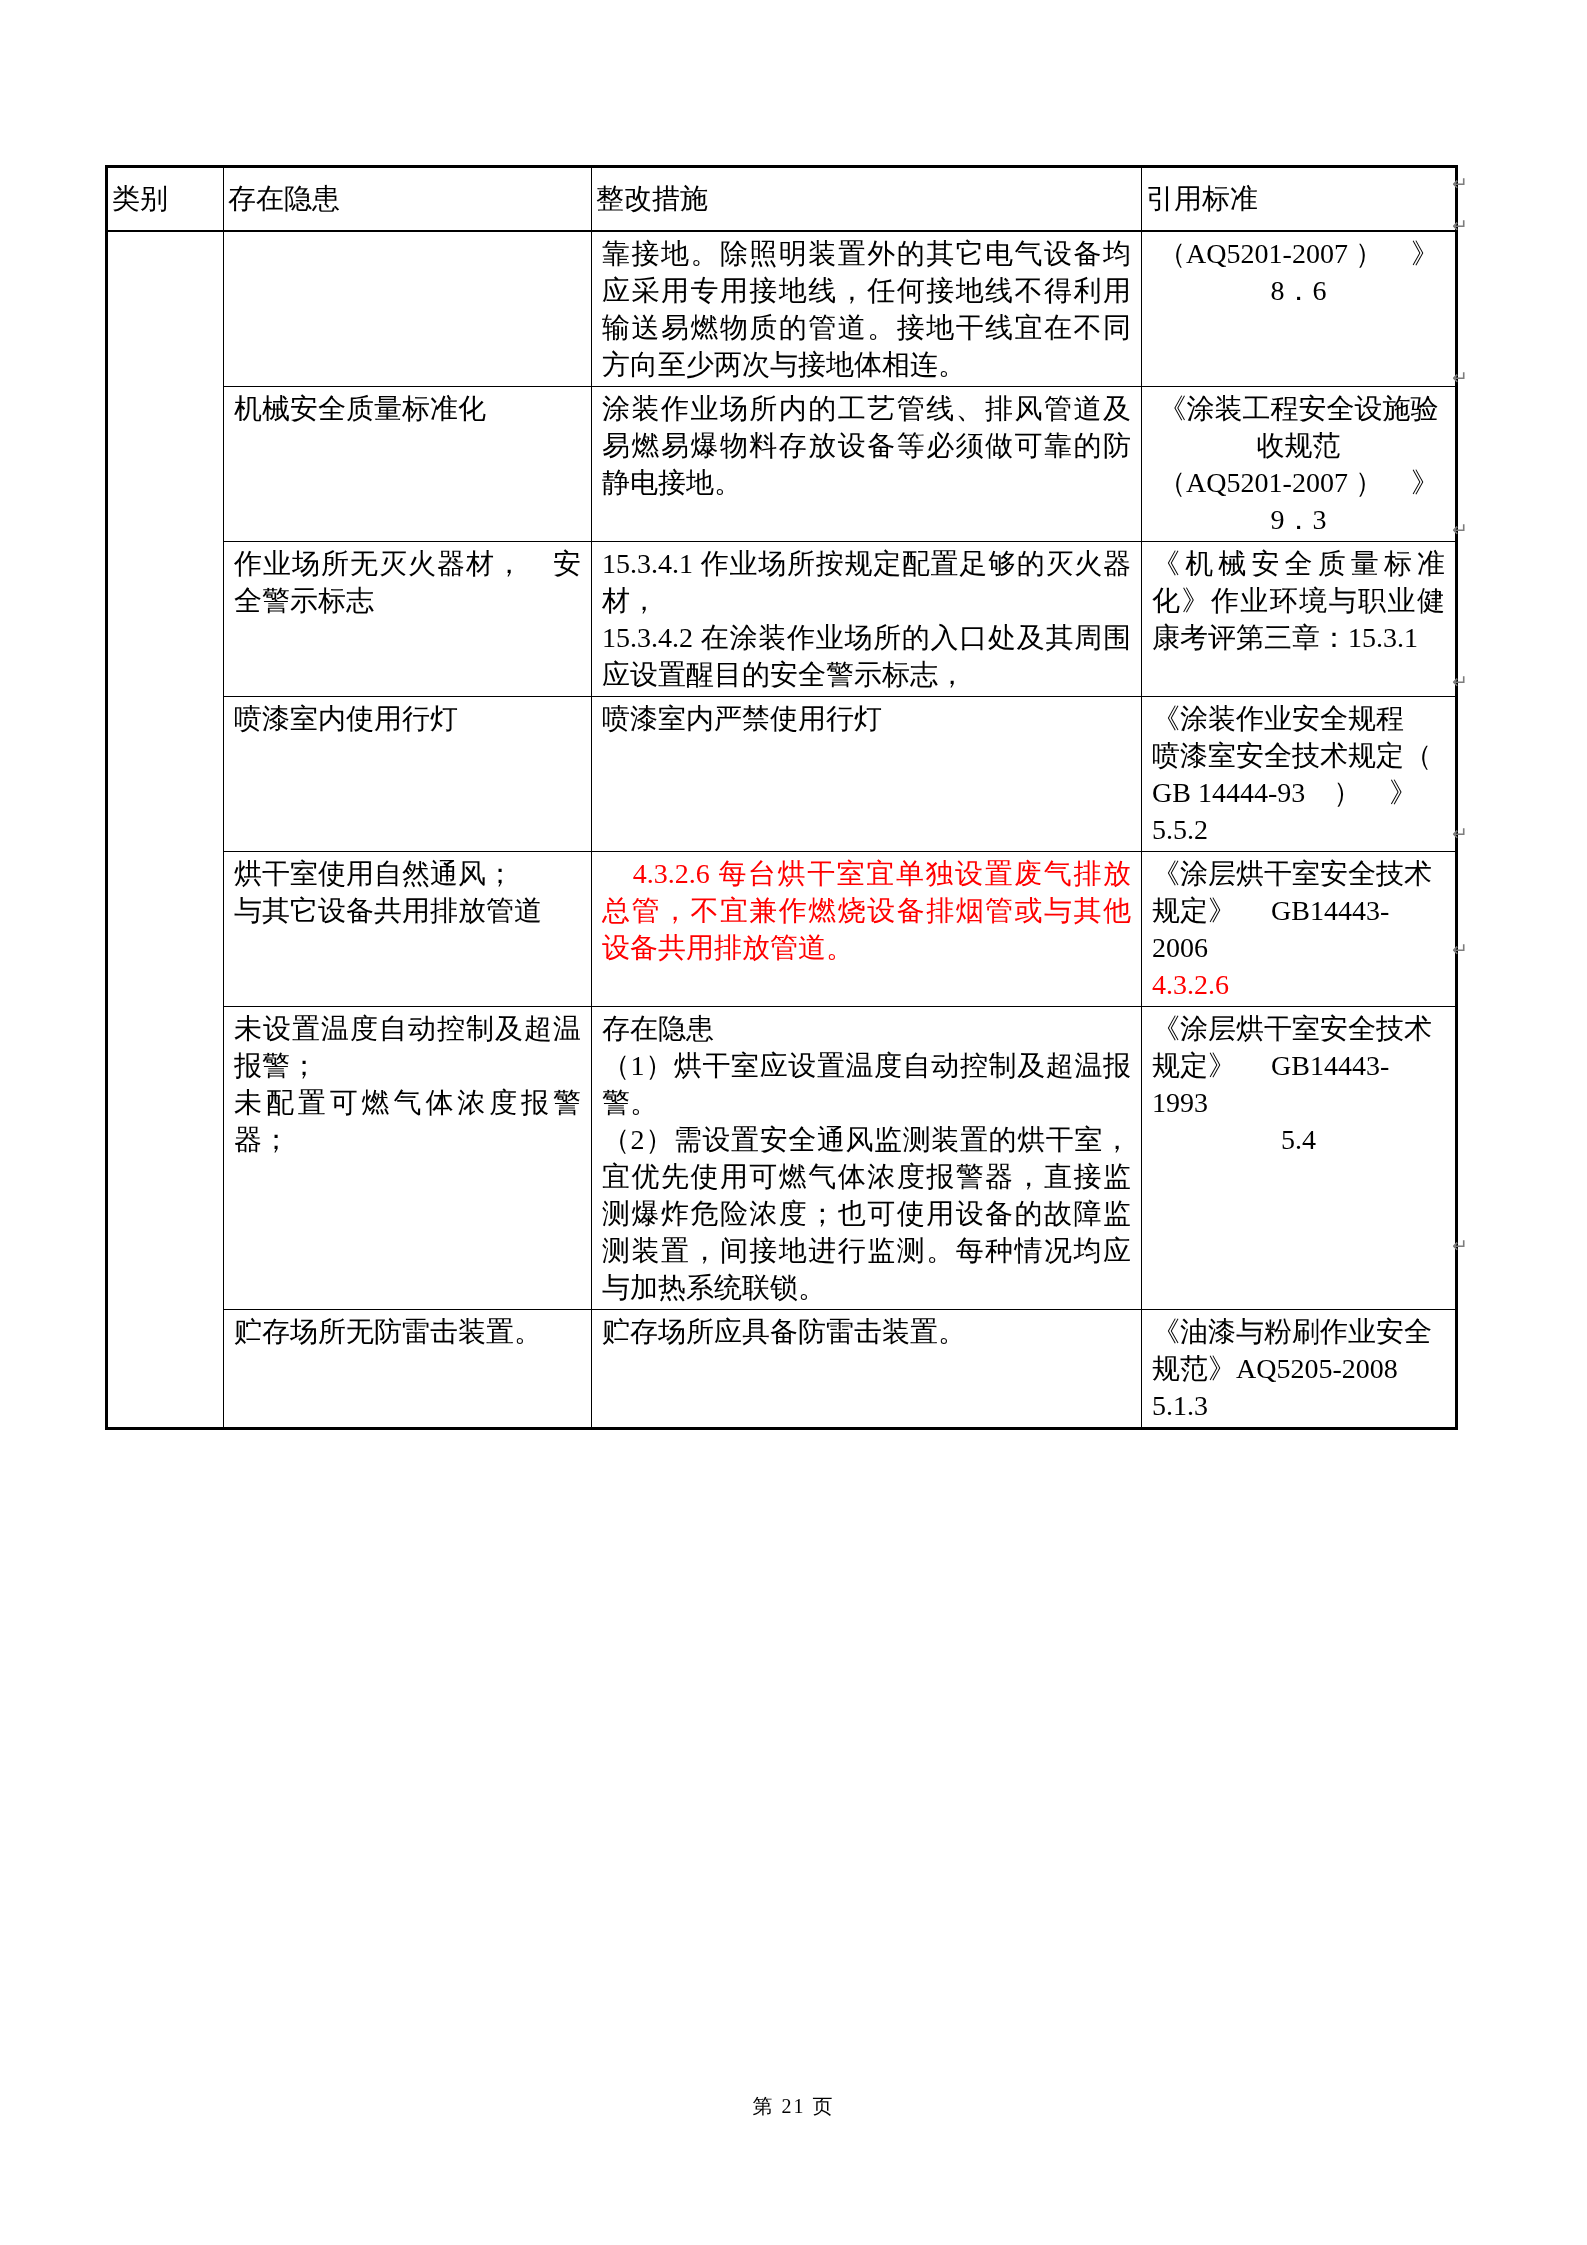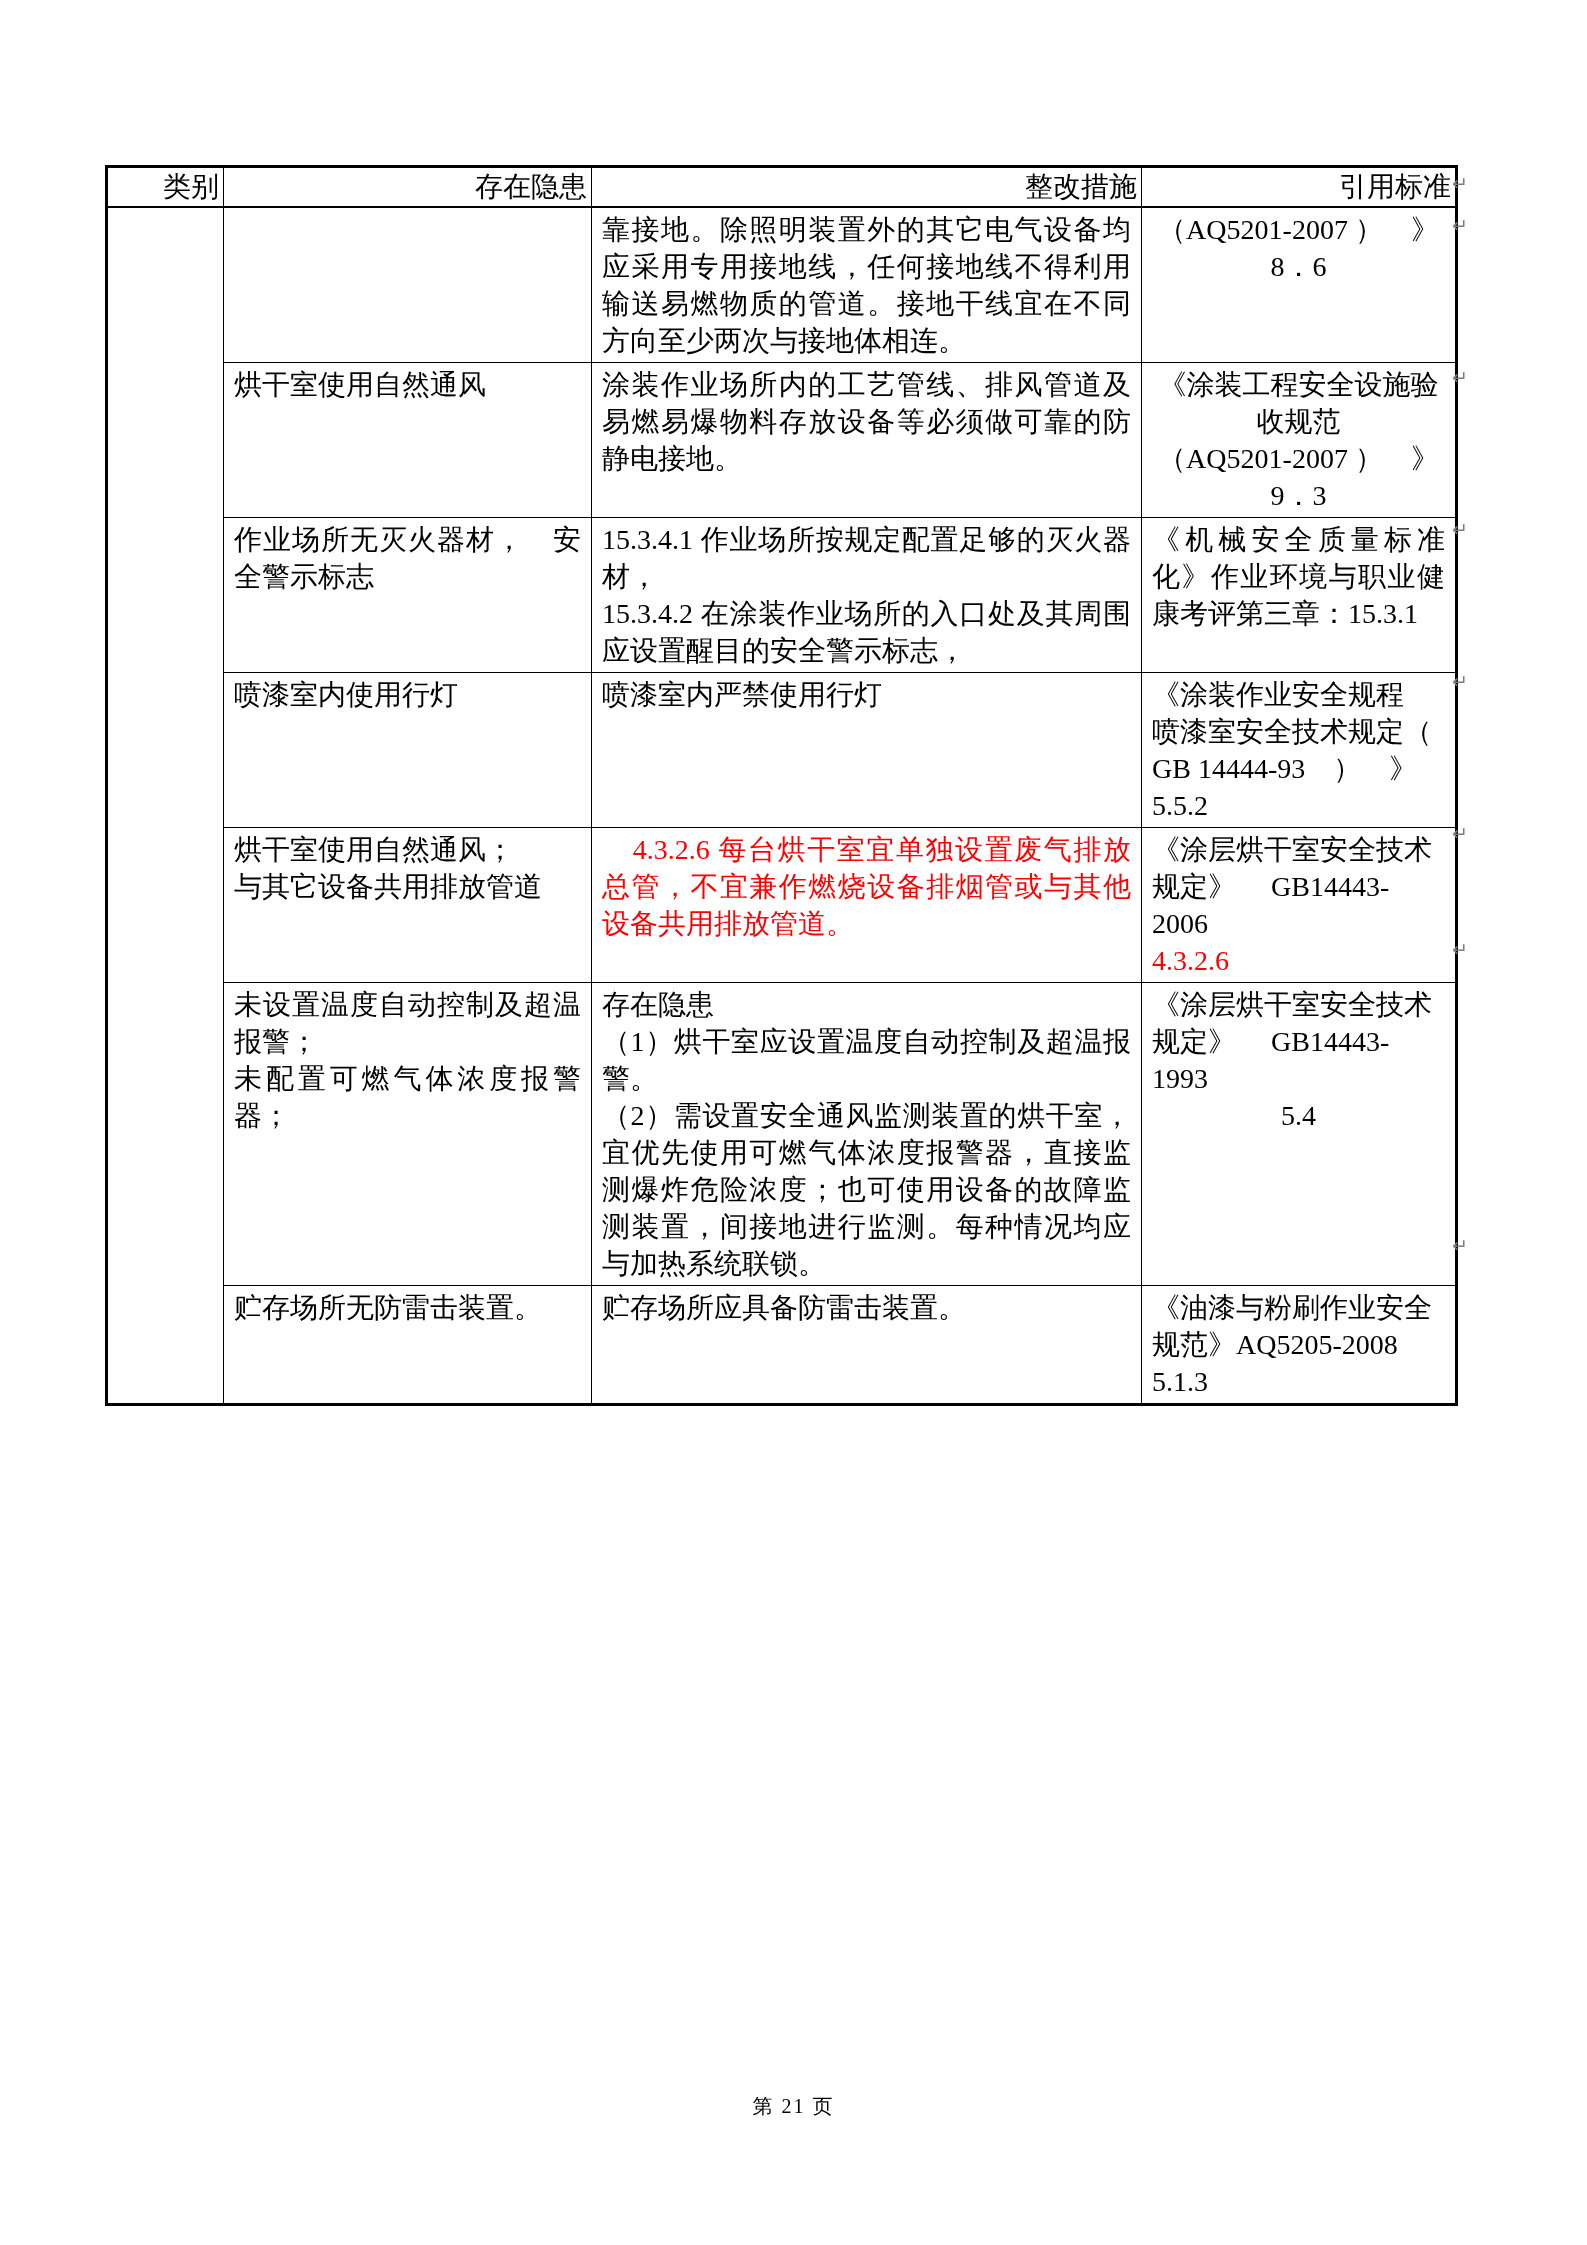--- a/index.html
+++ b/index.html
@@ -30,23 +30,23 @@
   .doc-table col.c-std{width:315px;}
   .doc-table th,.doc-table td{
     border:1.5px solid var(--ink);
     padding:3px 10px;
     vertical-align:top;
     line-height:37px;
     overflow:hidden;
   }
   .doc-table thead th{
     height:40px;line-height:34px;
-    font-weight:normal;text-align:right;
+    font-weight:normal;text-align:left;
     border-bottom:2.5px solid var(--ink);
-    padding:2px 4px;
+    padding:14px 4px;
   }
   tr.r-1{height:152px;} tr.r-2{height:152px;} tr.r-3{height:152px;}
   tr.r-4{height:152px;} tr.r-5{height:116px;} tr.r-6{height:296px;}
   tr.r-7{height:115px;}
   .va-mid{vertical-align:middle;}
   .ta-center{text-align:center;margin-top:44px;}
   .ta-justify{text-align:justify;}
   .para{margin:0;}
   .red{color:var(--red);}
   .indent{text-indent:1.1em;}
@@ -89,21 +89,21 @@
       <td>
           <p class="para ta-justify">靠接地。除照明装置外的其它电气设备均应采用专用接地线，任何接地线不得利用输送易燃物质的管道。接地干线宜在不同方向至少两次与接地体相连。</p>
         </td>
       <td class="ta-center">
         <p class="para">（AQ5201-2007 ）　》</p>
         <p class="para">8．6</p>
       </td>
     </tr>
     <tr class="r-2">
       <td class="va-mid">
-          <p class="para">烘干室使用自然通风</p>
+          <p class="para">机械安全质量标准化</p>
         </td>
       <td>
           <p class="para ta-justify">涂装作业场所内的工艺管线、排风管道及易燃易爆物料存放设备等必须做可靠的防静电接地。</p>
         </td>
       <td class="ta-center va-mid">
         <p class="para">《涂装工程安全设施验收规范</p>
         <p class="para">（AQ5201-2007 ）　》</p>
         <p class="para">9．3</p>
       </td>
     </tr>

